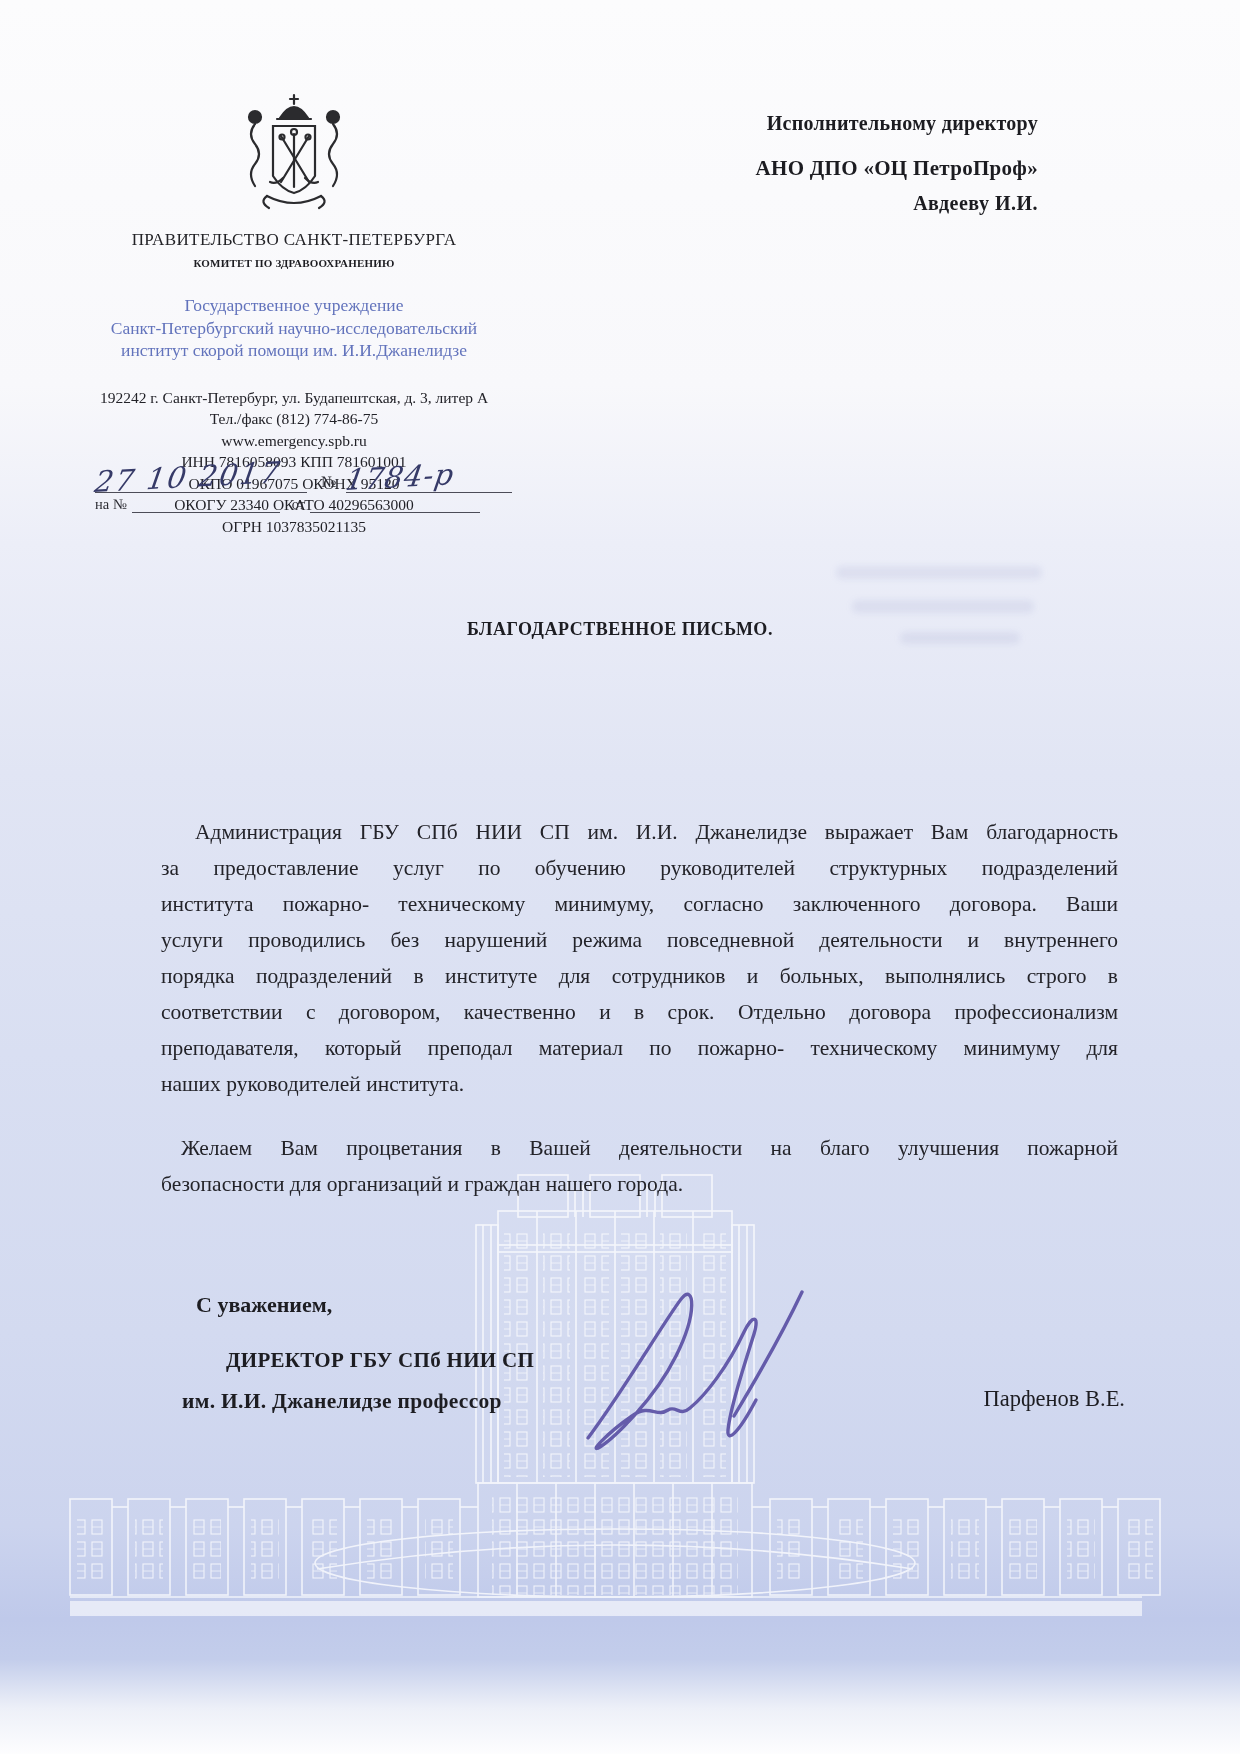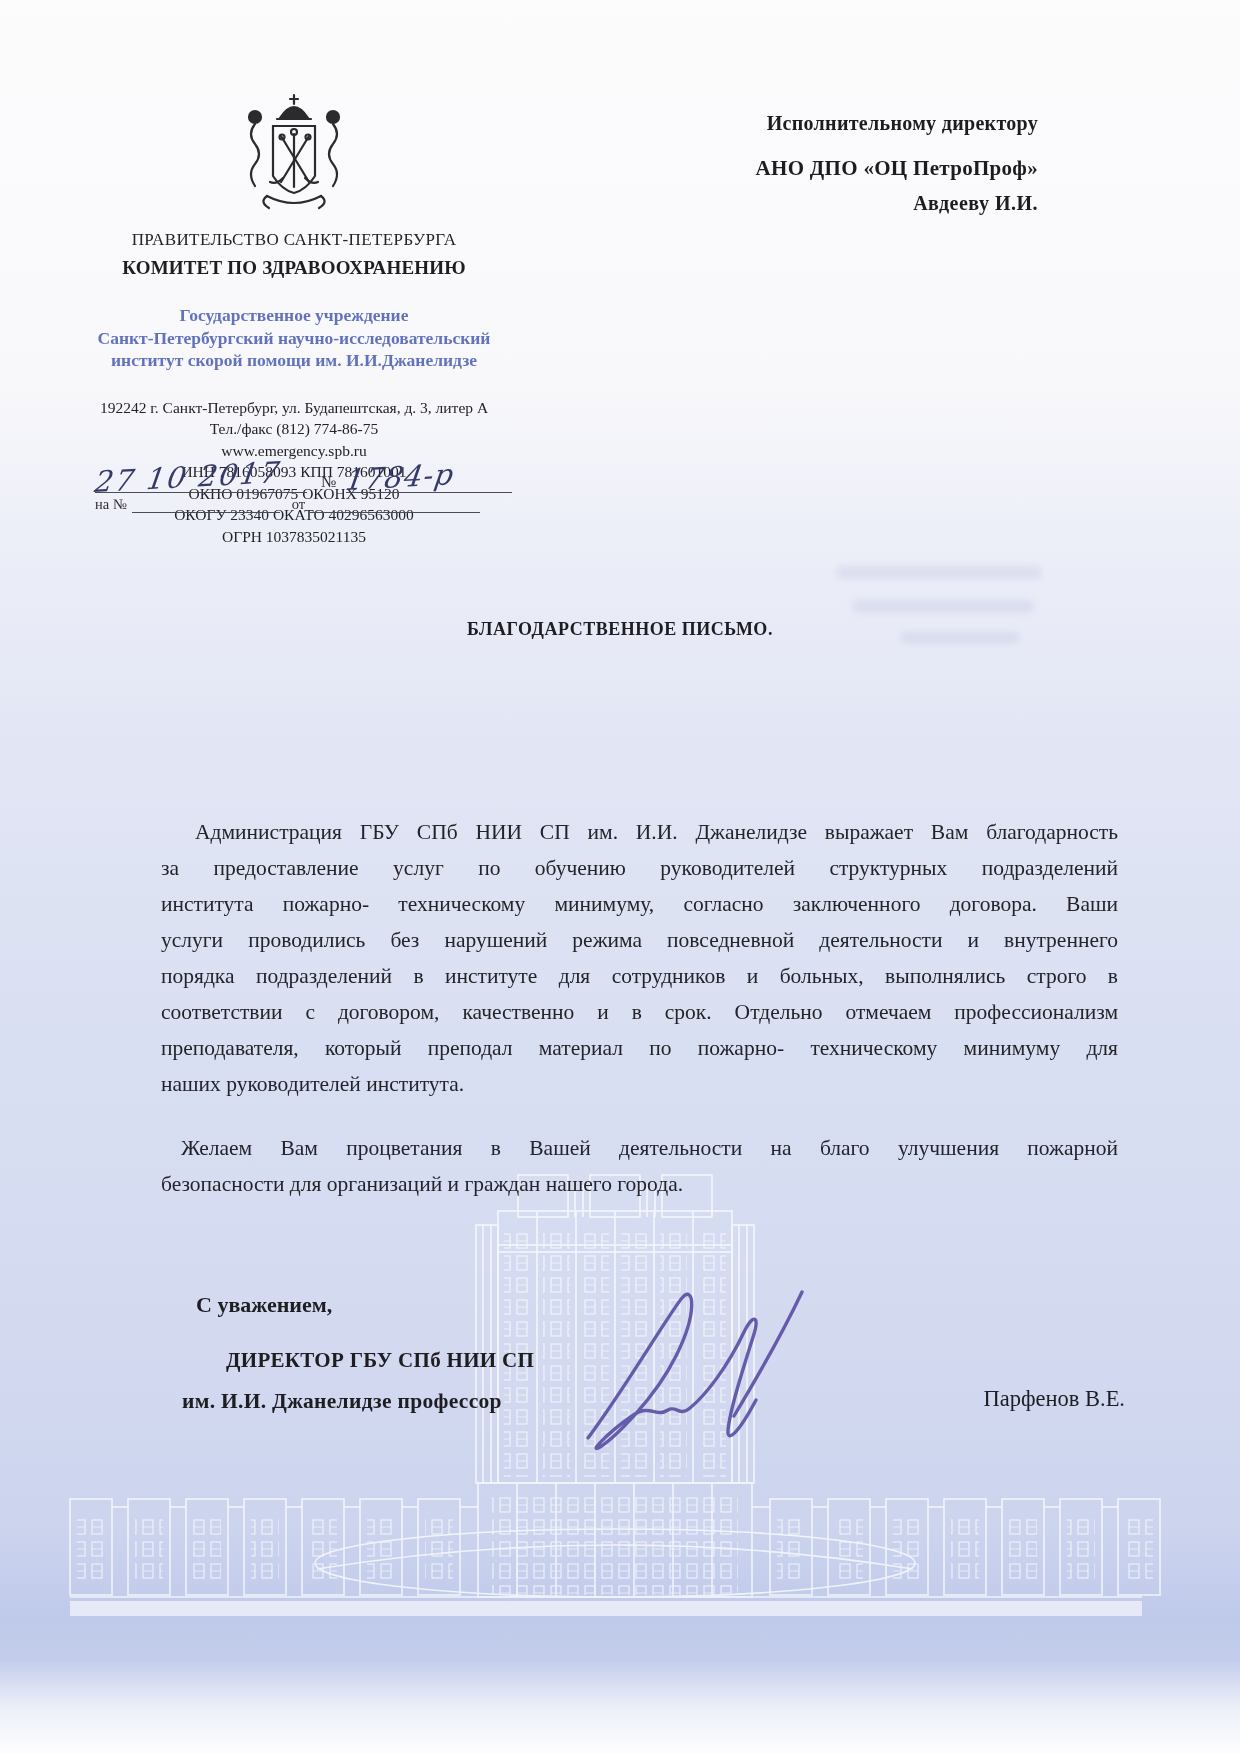--- a/index.html
+++ b/index.html
@@ -15,22 +15,22 @@
   .wm{position:absolute;left:55px;top:1165px;}
   
   .ghost{position:absolute;background:rgba(100,110,175,.10);border-radius:6px;filter:blur(3px);}
   .g1{left:836px;top:566px;width:206px;height:13px;}
   .g2{left:852px;top:600px;width:182px;height:13px;}
   .g3{left:900px;top:632px;width:120px;height:12px;}
   
   .left-head{position:absolute;left:68px;top:92px;width:452px;text-align:center;}
   .crest{display:block;margin:0 auto;}
   .gov{margin-top:10px;font-size:17px;letter-spacing:.4px;color:#232327;}
-  .comm{margin-top:7px;font-size:19px;font-weight:bold;letter-spacing:.2px;color:#1d1d22;}
-  .inst{margin-top:25px;font-weight:bold;font-size:17.5px;line-height:22.5px;color:#6273bc;}
+  .comm{margin-top:7px;font-size:11px;font-weight:bold;letter-spacing:.2px;color:#1d1d22;}
+  .inst{margin-top:25px;font-weight:normal;font-size:17.5px;line-height:22.5px;color:#6273bc;}
   .addr{margin-top:25px;font-size:15.5px;line-height:21.5px;color:#222228;}
   
   .ref{position:absolute;left:95px;top:462px;width:430px;}
   .ref-row1{display:flex;align-items:flex-end;}
   .u{display:inline-block;border-bottom:1.6px solid #4c4c58;}
   .w1{width:212px;text-align:left;}
   .w2{width:166px;text-align:left;margin-left:10px;}
   .hand{display:inline-block;font-style:italic;font-family:"DejaVu Serif",serif;
         color:#363a68;font-size:29px;transform:rotate(-3deg) skewX(-12deg);
         letter-spacing:2px;line-height:30px;}
@@ -237,21 +237,21 @@
   </div>
 
   <div class="title">БЛАГОДАРСТВЕННОЕ ПИСЬМО.</div>
 
   <div class="body">
     <div class="ln jl ind1">Администрация ГБУ СПб НИИ СП им. И.И. Джанелидзе выражает Вам благодарность</div>
     <div class="ln jl">за предоставление услуг по обучению руководителей структурных подразделений</div>
     <div class="ln jl">института пожарно- техническому минимуму, согласно заключенного договора. Ваши</div>
     <div class="ln jl">услуги проводились без нарушений режима повседневной деятельности и внутреннего</div>
     <div class="ln jl">порядка подразделений в институте для сотрудников и больных, выполнялись строго в</div>
-    <div class="ln jl">соответствии с договором, качественно и в срок. Отдельно отмечаем профессионализм</div>
+    <div class="ln jl">соответствии с договором, качественно и в срок. Отдельно договора профессионализм</div>
     <div class="ln jl">преподавателя, который преподал материал по пожарно- техническому минимуму для</div>
     <div class="ln">наших руководителей института.</div>
     <div class="ln jl ind2 p2">Желаем Вам процветания в Вашей деятельности на благо улучшения пожарной</div>
     <div class="ln">безопасности для организаций и граждан нашего города.</div>
   </div>
 
   <div class="regards">С уважением,</div>
   <div class="pos1">ДИРЕКТОР ГБУ СПб НИИ СП</div>
   <div class="pos2">им. И.И. Джанелидзе  профессор</div>
   <div class="signer">Парфенов В.Е.</div>

